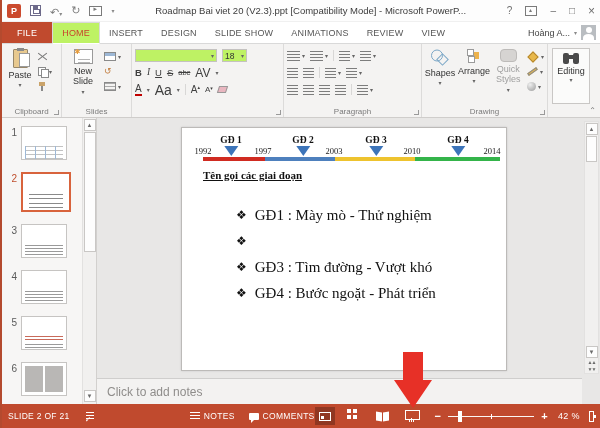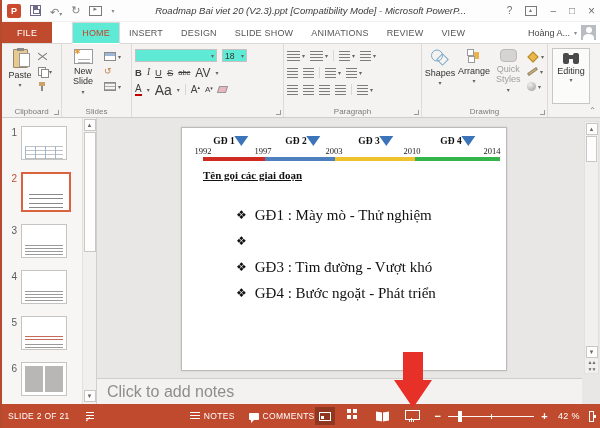--- a/index.html
+++ b/index.html
@@ -14,31 +14,31 @@
   .titlebar{height:22px;display:flex;align-items:center;padding:0 5px;background:#fdfdfd;border-bottom:1px solid #f0f0f0;}
   .qat{display:flex;align-items:center;gap:9px;}
   .ppt-logo{width:14px;height:14px;background:#cb4a2e;border-radius:2px;color:#fff;font-size:9px;font-weight:bold;display:flex;align-items:center;justify-content:center;}
   .save-ic{width:11px;height:11px;border:1px solid #6d6a8a;position:relative;background:#fff;}
   .save-ic::before{content:"";position:absolute;left:2px;top:0;width:5px;height:4px;background:#6d6a8a;}
   .save-ic::after{content:"";position:absolute;left:2px;bottom:1px;width:5px;height:3px;border:1px solid #6d6a8a;}
   .tb-glyph{font-size:11px;color:#7a7a7a;line-height:1;}
   .tb-caret{font-size:6px;color:#8a8a8a;}
   .show-ic{width:13px;height:10px;border:1px solid #7a7a7a;position:relative;background:#fff;}
   .show-ic::after{content:"▸";position:absolute;left:3px;top:-2px;font-size:7px;color:#7a7a7a;}
-  .title-text{flex:1;text-align:center;font-size:9.5px;color:#3b3b3b;white-space:nowrap;overflow:hidden;font-style:italic;}
+  .title-text{flex:1;text-align:center;font-size:9.5px;color:#3b3b3b;white-space:nowrap;overflow:hidden;}
   .win-ctrls{display:flex;align-items:center;gap:13px;color:#6f6f6f;font-size:10px;}
   .rdo-ic{width:12px;height:10px;border:1px solid #7a7a7a;position:relative;}
   .rdo-ic::after{content:"▴";position:absolute;left:2.5px;top:-1px;font-size:6px;color:#7a7a7a;}
   .close-g{font-size:12px;}
 
   
   .tabrow{height:22px;display:flex;align-items:stretch;background:#fff;border-bottom:1px solid #d9d9d9;font-size:9px;color:#565656;}
   .tab-file{background:var(--chrome);color:#fff;display:flex;align-items:center;padding:0 15px;letter-spacing:.3px;}
   .tab{display:flex;align-items:center;padding:0 9px;letter-spacing:.2px;white-space:nowrap;}
-  .tab.active{color:var(--accent);background:#5eead4;border:1px solid #d9d9d9;border-bottom:1px solid #fff;margin-bottom:-1px;margin-left:20px;}
+  .tab.active{color:var(--accent);background:#bef264;border:1px solid #d9d9d9;border-bottom:1px solid #fff;margin-bottom:-1px;}
   .tab-spacer{flex:1;}
   .account{display:flex;align-items:center;gap:4px;padding:0 4px;color:#444;}
   .avatar{width:15px;height:15px;background:#b9bdc1;position:relative;overflow:hidden;}
   .avatar::before{content:"";position:absolute;left:4.5px;top:2px;width:6px;height:6px;border-radius:50%;background:#fff;}
   .avatar::after{content:"";position:absolute;left:2px;top:9px;width:11px;height:7px;border-radius:50% 50% 0 0;background:#fff;}
 
   
   .ribbon{height:74px;background:var(--ribbon-bg);border-bottom:1px solid #cfcdcb;display:flex;position:relative;font-size:9px;color:#333;}
   .group{position:relative;border-right:1px solid #dcdbda;padding:4px 3px 13px;display:flex;gap:3px;}
   .glabel{position:absolute;bottom:1px;left:0;right:0;text-align:center;font-size:8px;color:#7b7b7b;}
@@ -60,21 +60,21 @@
   .copy-ic::after{left:2.5px;top:2px;}
   .brush-ic{width:9px;height:9px;position:relative;}
   .brush-ic::before{content:"";position:absolute;left:1px;top:0;width:6px;height:4px;background:#caa36a;}
   .brush-ic::after{content:"";position:absolute;left:3px;top:4px;width:2px;height:5px;background:#8a8a8a;}
   .newslide-ic{width:19px;height:15px;background:#fff;border:1px solid #9a9a9a;position:relative;}
   .newslide-ic::before{content:"✱";position:absolute;left:0;top:-2px;font-size:7px;color:#e59b3c;}
   .newslide-ic::after{content:"";position:absolute;left:3px;bottom:3px;width:12px;height:1px;background:#b5b5b5;box-shadow:0 3px 0 #b5b5b5;}
   .layout-ic{width:12px;height:9px;border:1px solid #8a8a8a;background:#fff;position:relative;}
   .layout-ic::before{content:"";position:absolute;left:0;top:0;width:10px;height:2.5px;background:#9db8d6;}
   .sect-ic{width:12px;height:9px;border:1px solid #8a8a8a;background:repeating-linear-gradient(to bottom,#aaa 0 1px,transparent 1px 3px);}
-  .combo{background:#5eead4;border:1px solid #c4c2c0;height:13px;display:flex;align-items:center;justify-content:space-between;padding:0 2px;font-size:8.5px;color:#333;}
+  .combo{background:#bef264;border:1px solid #c4c2c0;height:13px;display:flex;align-items:center;justify-content:space-between;padding:0 2px;font-size:8.5px;color:#333;}
   .fname{width:82px;}
   .fsize{width:25px;}
   .frow{display:flex;align-items:center;gap:5px;height:15px;}
   .fbtn{font-size:9.5px;color:#3f3f3f;line-height:1;}
   .fsep{width:1px;height:11px;background:#d8d7d6;}
   .fontcolor{position:relative;font-size:10px;color:#3f3f3f;padding-bottom:2px;}
   .fontcolor::after{content:"";position:absolute;left:0;right:0;bottom:0;height:2.5px;background:#c00000;}
   .eraser-ic{width:9px;height:7px;background:#e9b6c0;border:1px solid #999;transform:skewX(-18deg);}
   .pic{width:13px;height:10px;background:repeating-linear-gradient(to bottom,#7d7d7d 0 1px,transparent 1px 3px);}
   .pic.short{width:11px;}
@@ -116,30 +116,30 @@
   .tthumb{width:12px;height:120px;margin:1px auto;background:#fdfdfd;border:1px solid #c9c7c5;}
   .tscroll .down{position:absolute;bottom:2px;left:0;right:0;margin:auto;}
 
   .editor{flex:1;position:relative;}
   .canvas{position:absolute;left:84px;top:9px;width:326px;height:244px;background:#fff;border:1px solid #bcbab8;box-shadow:0 0 2px rgba(0,0,0,.12);}
 
   
   .tl{position:absolute;left:0;top:0;right:0;height:42px;}
   .tl-year{position:absolute;top:18px;transform:translateX(-50%);font-family:"Liberation Serif",serif;font-size:8.5px;color:#1a1a1a;}
   .tl-seg{position:absolute;top:29px;height:4px;}
-  .tl-marker{position:absolute;top:7px;transform:translateX(-50%);display:flex;flex-direction:row;align-items:center;}
+  .tl-marker{position:absolute;top:7px;transform:translateX(-50%);display:flex;flex-direction:column;align-items:center;}
   .tl-label{font-family:"Liberation Serif",serif;font-size:9.5px;font-weight:bold;color:#111;white-space:nowrap;}
   .tl-tri{width:0;height:0;border-left:7px solid transparent;border-right:7px solid transparent;border-top:10px solid #3c74b9;margin-top:1px;}
 
   .heading{position:absolute;left:21px;top:41px;font-family:"Liberation Serif",serif;font-size:11px;font-weight:bold;text-decoration:underline;color:#111;}
   .bullets{position:absolute;left:54px;top:74px;right:8px;}
   .brow{height:26px;display:flex;align-items:center;gap:8px;font-family:"Liberation Serif",serif;font-size:15px;color:#111;white-space:nowrap;}
   .bglyph{font-size:12px;line-height:1;}
 
-  .notesbar{position:absolute;left:0;right:18px;bottom:0;height:26px;background:#f3f2f1;border-top:1px solid #cfcecd;display:flex;align-items:center;padding-left:10px;font-size:16px;color:#8f8d8b;}
+  .notesbar{position:absolute;left:0;right:18px;bottom:0;height:26px;background:#f3f2f1;border-top:1px solid #cfcecd;display:flex;align-items:center;padding-left:10px;font-size:12px;color:#8f8d8b;}
   .vscroll{position:absolute;right:1px;top:3px;bottom:30px;width:15px;background:#f1f0ef;border:1px solid #e2e1e0;}
   .vthumb{width:11px;height:26px;margin:1px auto;background:#fdfdfd;border:1px solid #c9c7c5;}
   .vs-bottom{position:absolute;bottom:1px;left:0;right:0;display:flex;flex-direction:column;align-items:center;gap:2px;}
   .dbl{font-size:5px;color:#6a6a6a;line-height:1;letter-spacing:-1px;}
 
   
   .statusbar{height:24px;background:var(--chrome);color:#fff;display:flex;align-items:center;padding:0 6px;font-size:8.5px;letter-spacing:.3px;}
   .sb-ind{white-space:nowrap;}
   .spell-ic{width:12px;height:11px;position:relative;margin-left:16px;}
   .spell-ic::before{content:"";position:absolute;left:0;top:1px;width:8px;height:1px;background:#fff;box-shadow:0 3px 0 #fff,0 6px 0 #fff;}

